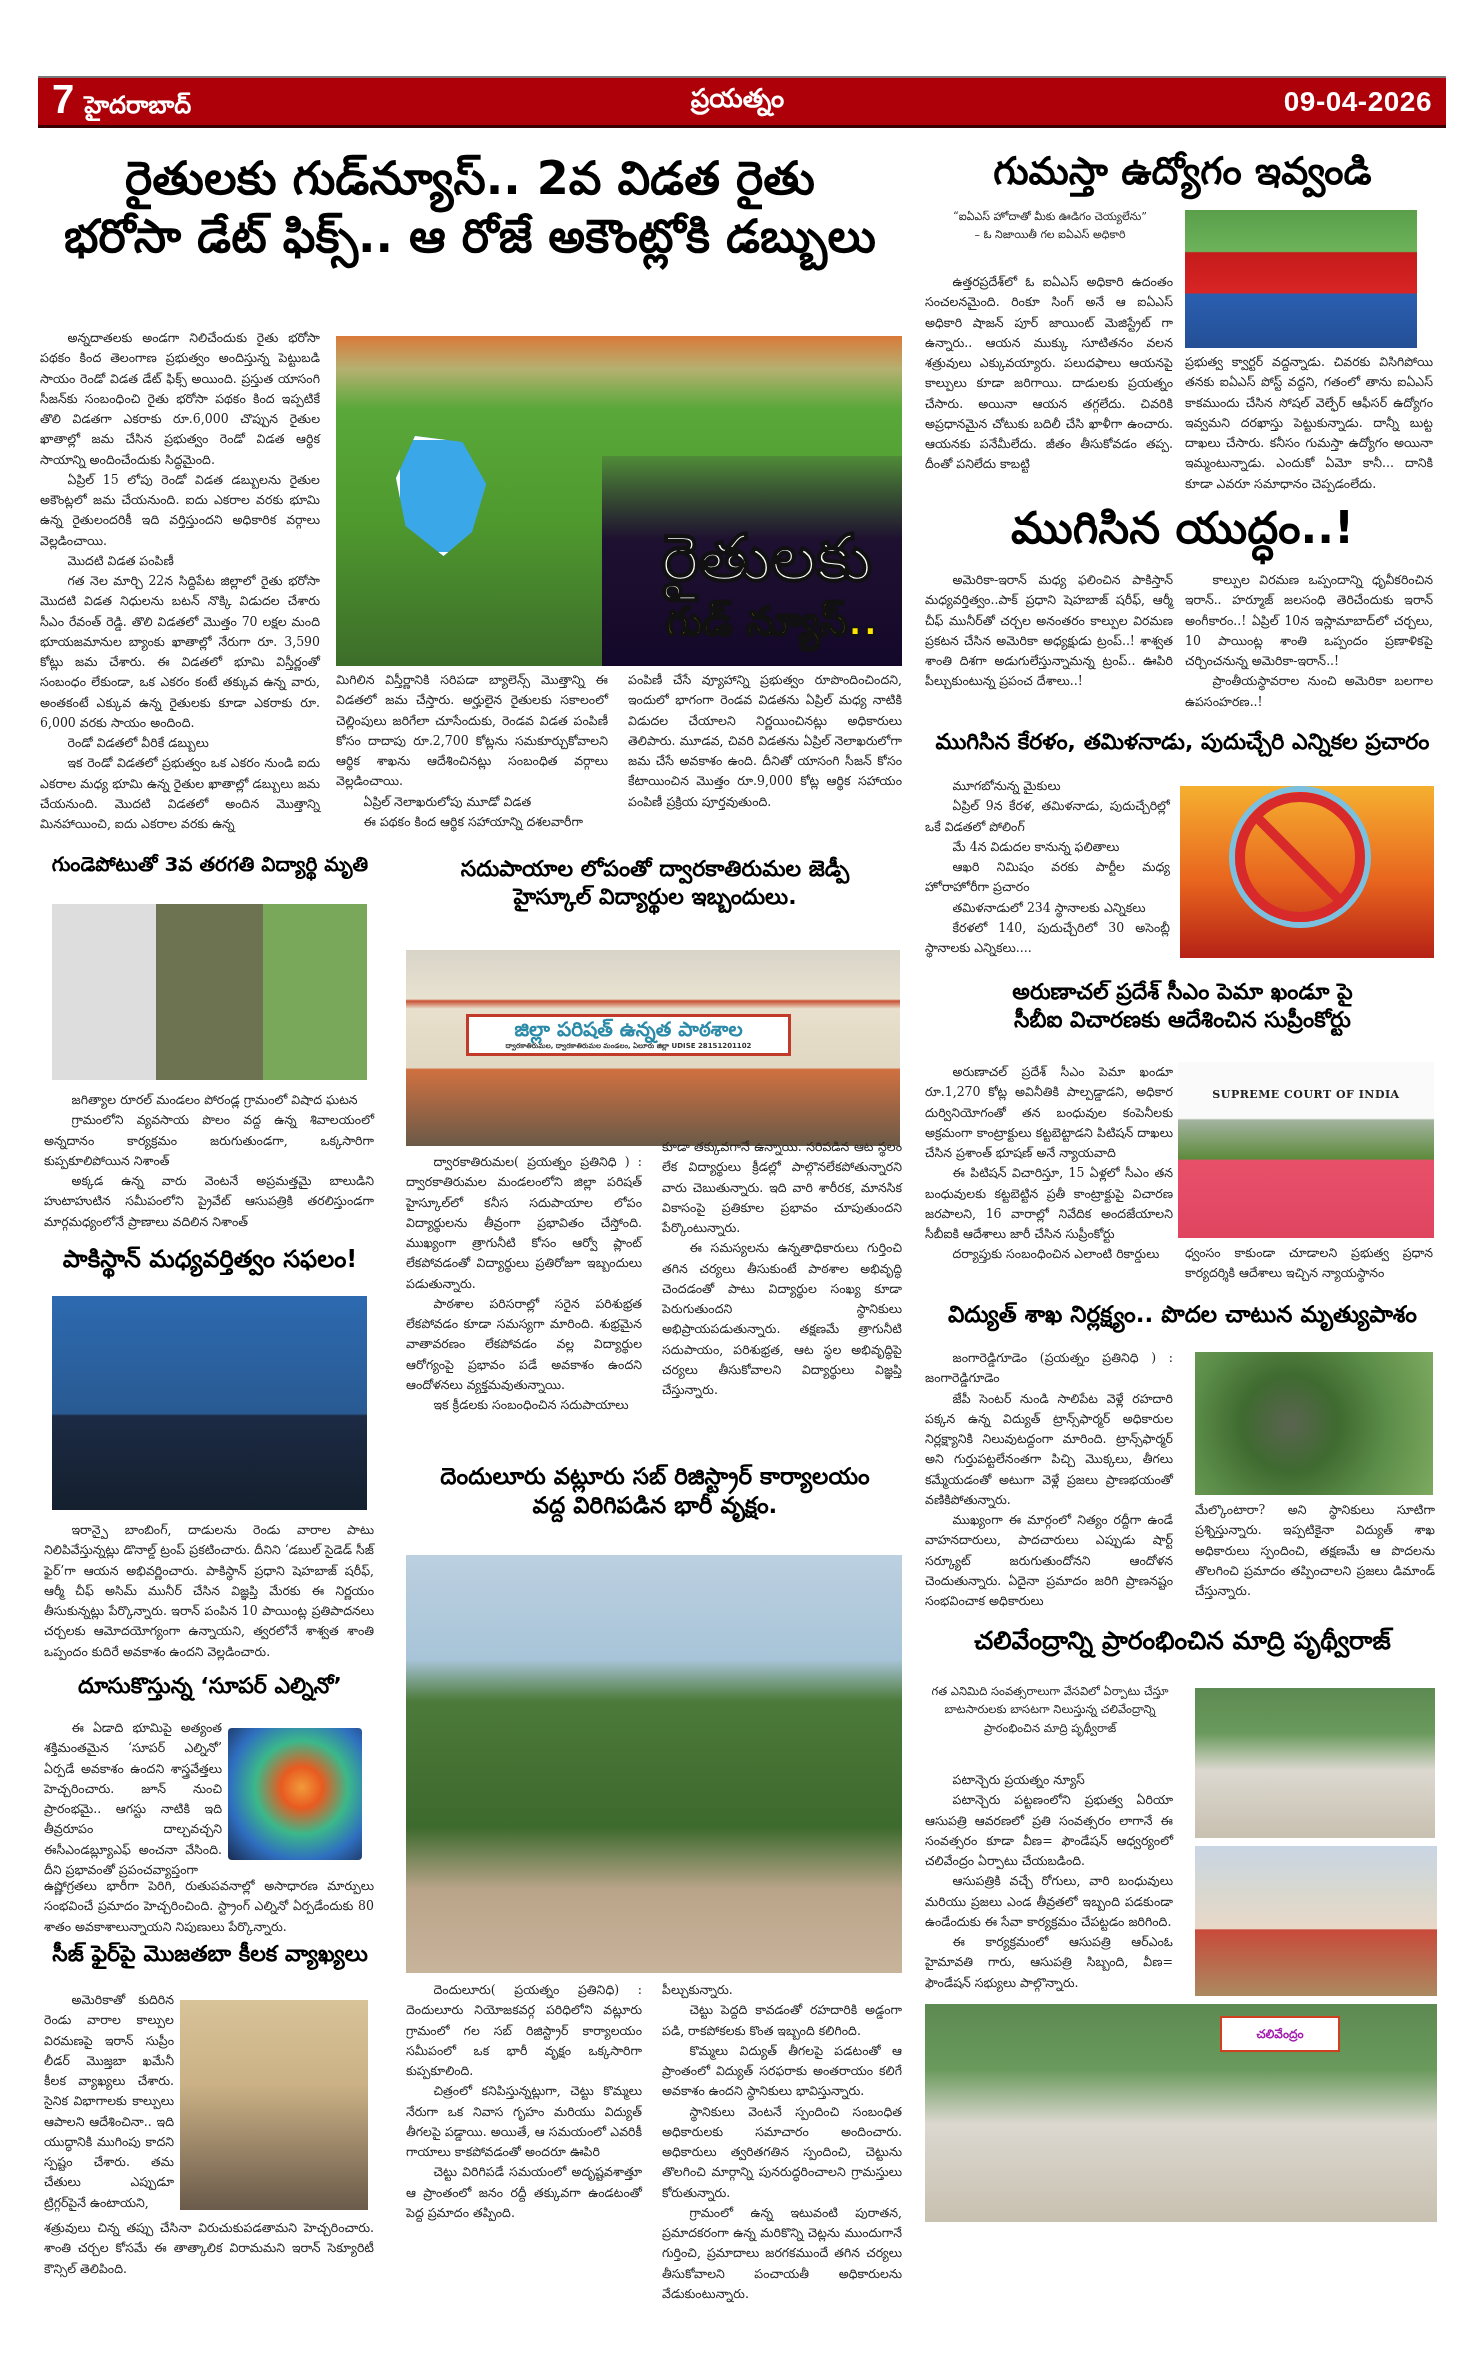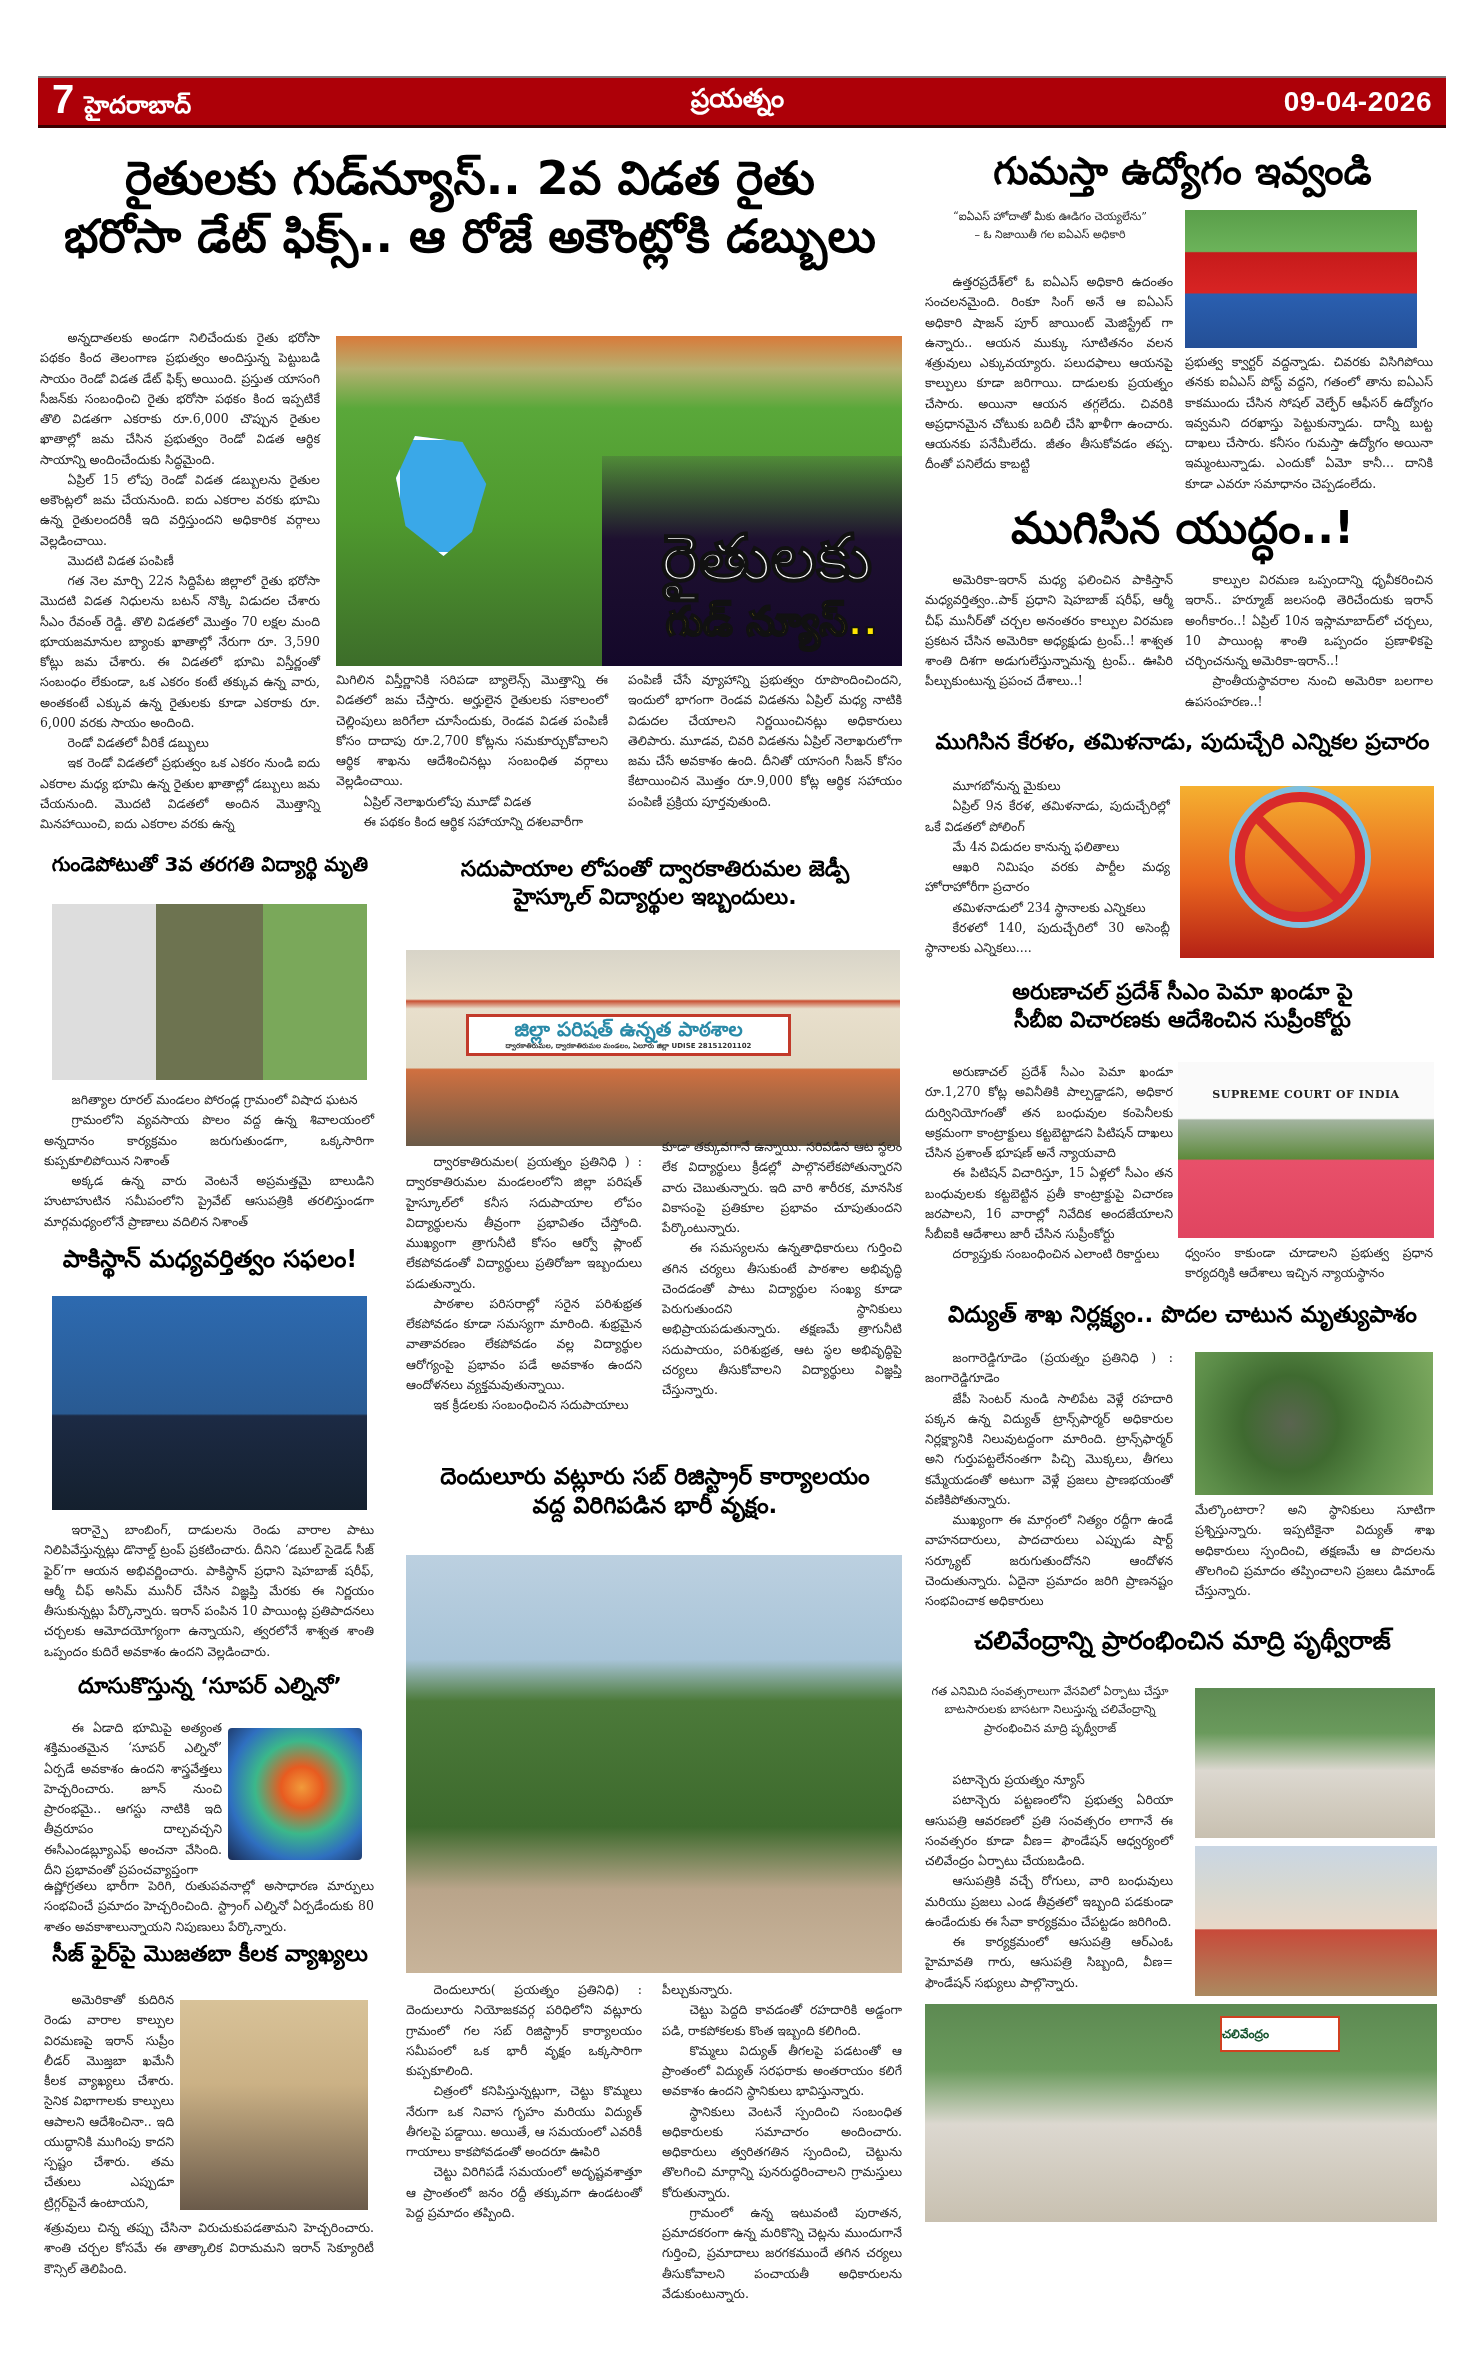--- a/index.html
+++ b/index.html
@@ -172,21 +172,21 @@
 <div class="abs kicker" style="left:930px; top:1682px; width:240px; font-size:11.5px;">గత ఎనిమిది సంవత్సరాలుగా వేసవిలో ఏర్పాటు చేస్తూ బాటసారులకు బాసటగా నిలుస్తున్న చలివేంద్రాన్ని ప్రారంభించిన మాద్రి పృథ్వీరాజ్</div>
 <div class="abs body" style="left:925px; top:1770px; width:248px;">
   <p>పటాన్చెరు ప్రయత్నం న్యూస్</p>
   <p>పటాన్చెరు పట్టణంలోని ప్రభుత్వ ఏరియా ఆసుపత్రి ఆవరణలో ప్రతి సంవత్సరం లాగానే ఈ సంవత్సరం కూడా వీణ= ఫౌండేషన్ ఆధ్వర్యంలో చలివేంద్రం ఏర్పాటు చేయబడింది.</p>
   <p>ఆసుపత్రికి వచ్చే రోగులు, వారి బంధువులు మరియు ప్రజలు ఎండ తీవ్రతలో ఇబ్బంది పడకుండా ఉండేందుకు ఈ సేవా కార్యక్రమం చేపట్టడం జరిగింది.</p>
   <p>ఈ కార్యక్రమంలో ఆసుపత్రి ఆర్ఎంఓ హైమావతి గారు, ఆసుపత్రి సిబ్బంది, వీణ= ఫౌండేషన్ సభ్యులు పాల్గొన్నారు.</p>
 </div>
 <div class="img event" style="left:1195px; top:1688px; width:240px; height:150px;"></div>
 <div class="img event2" style="left:1195px; top:1846px; width:242px; height:150px;"></div>
 <div class="img event" style="left:925px; top:2004px; width:512px; height:218px;">
-  <div style="position:absolute; left:295px; top:12px; width:120px; height:36px; background:#fff; border:2px solid #d04020; color:#14532d; font-weight:700; font-size:12px; text-align:left; line-height:32px;">చలివేంద్రం</div>
+  <div style="position:absolute; left:295px; top:12px; width:120px; height:36px; background:#fff; border:2px solid #d04020; color:#a21caf; font-weight:700; font-size:12px; text-align:center; line-height:32px;">చలివేంద్రం</div>
 </div>
 
 <div class="abs hl hl-sm" style="left:40px; top:852px; width:340px; font-size:20px;">గుండెపోటుతో 3వ తరగతి విద్యార్థి మృతి</div>
 <div class="img kids" style="left:52px; top:904px; width:315px; height:176px;"></div>
 <div class="abs body" style="left:44px; top:1090px; width:330px;">
   <p>జగిత్యాల రూరల్ మండలం పోరండ్ల గ్రామంలో విషాద ఘటన</p>
   <p>గ్రామంలోని వ్యవసాయ పొలం వద్ద ఉన్న శివాలయంలో అన్నదానం కార్యక్రమం జరుగుతుండగా, ఒక్కసారిగా కుప్పకూలిపోయిన నిశాంత్</p>
   <p>అక్కడ ఉన్న వారు వెంటనే అప్రమత్తమై బాలుడిని హుటాహుటిన సమీపంలోని ప్రైవేట్ ఆసుపత్రికి తరలిస్తుండగా మార్గమధ్యంలోనే ప్రాణాలు వదిలిన నిశాంత్</p>
 </div>
 

